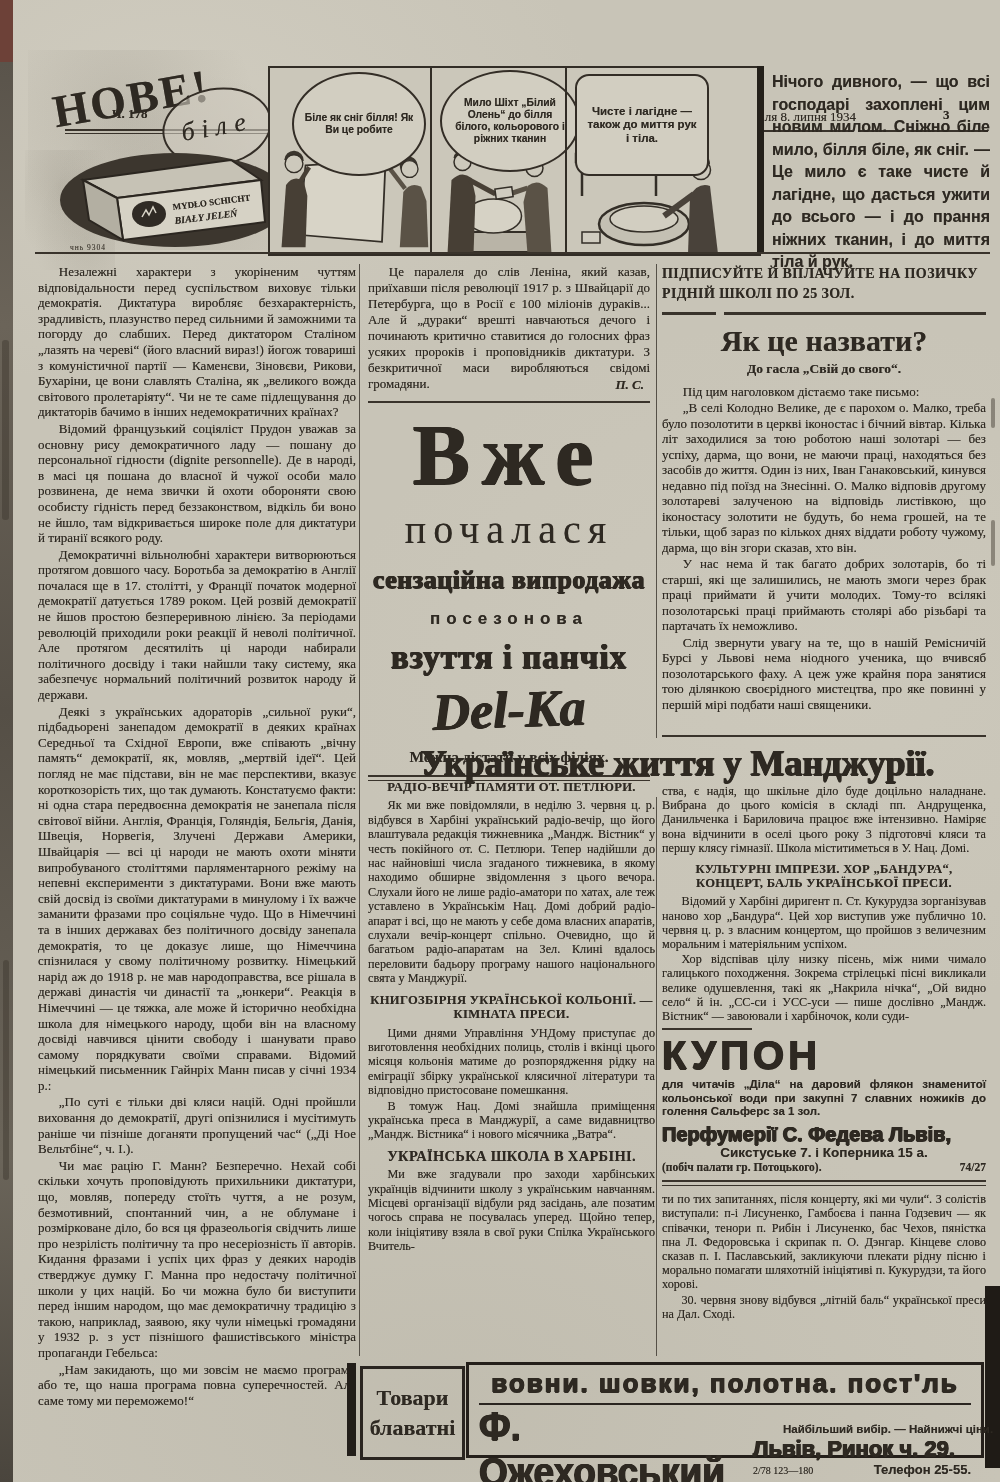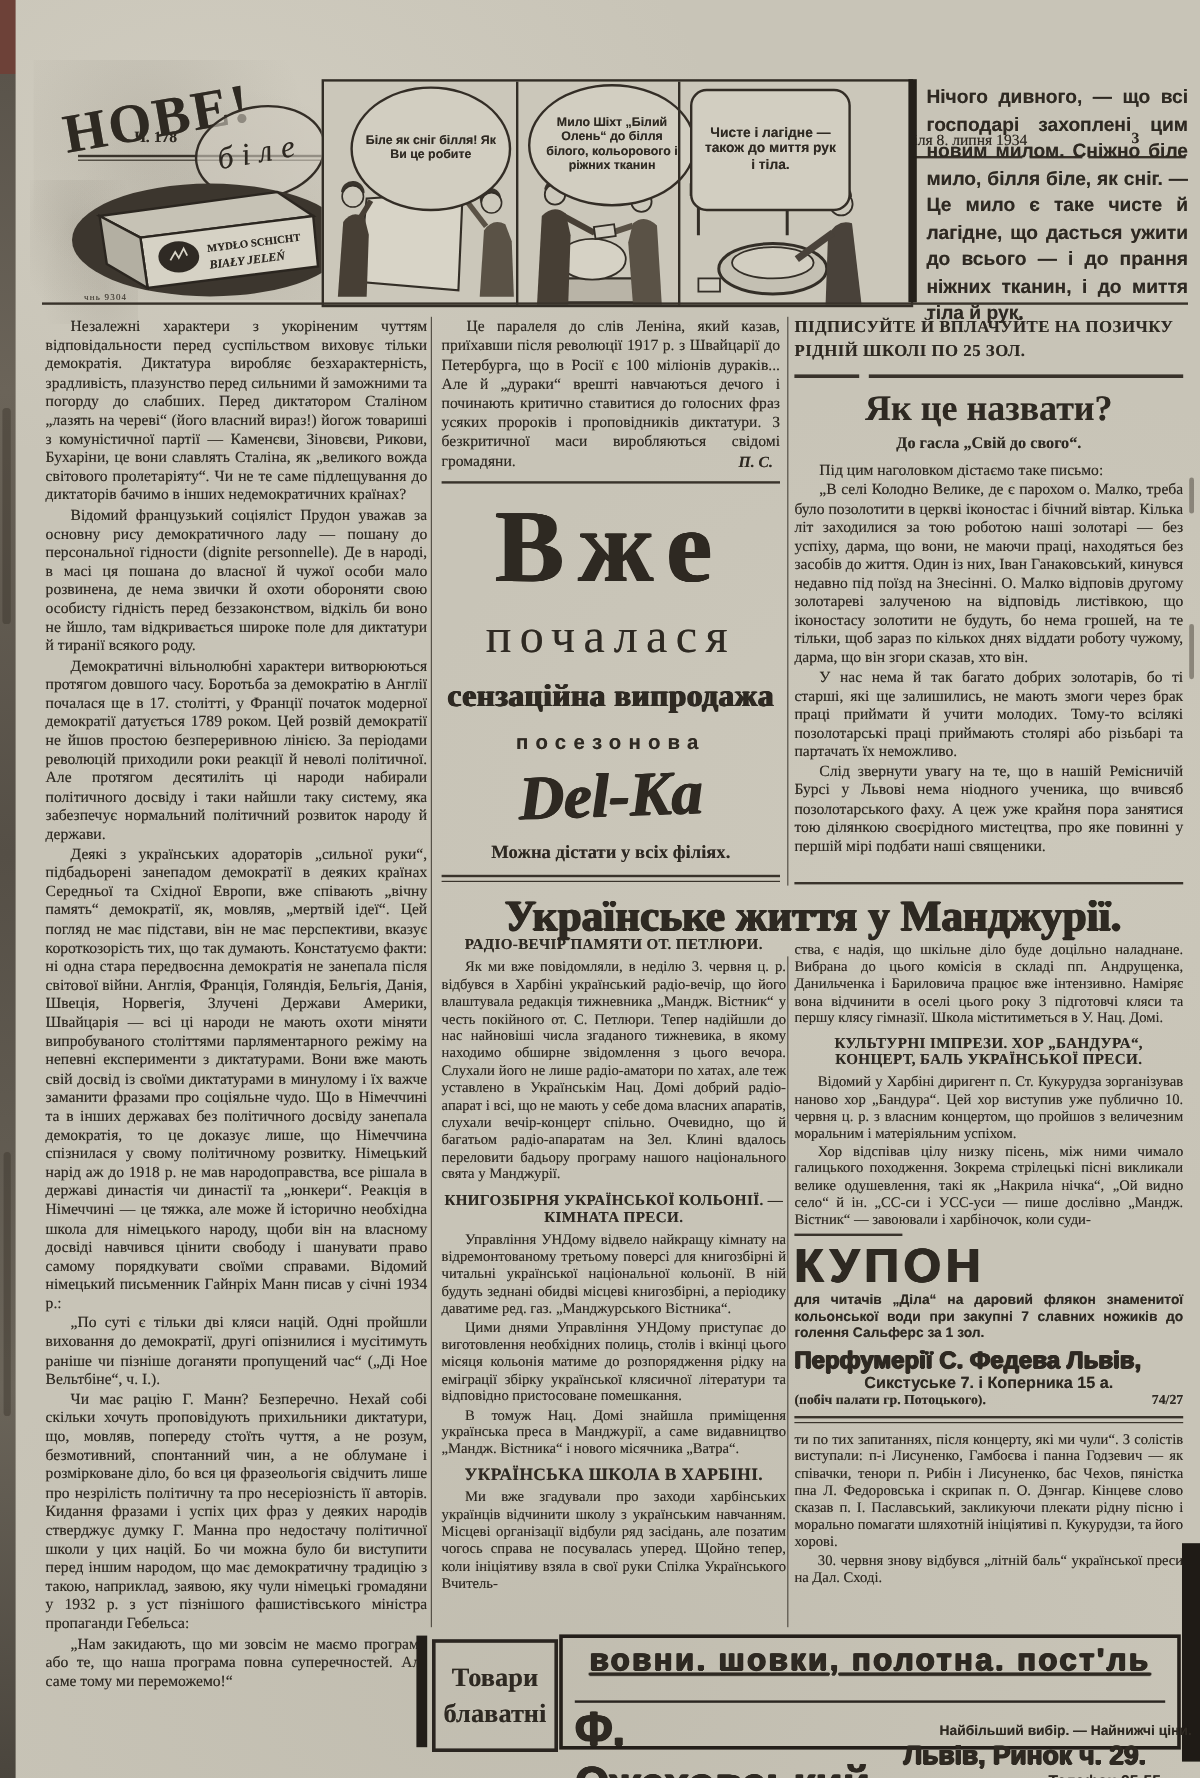--- a/index.html
+++ b/index.html
@@ -77,21 +77,21 @@
   .kupon-addr{font-family:"Liberation Sans","DejaVu Sans",sans-serif;font-weight:bold;font-size:13.5px;text-align:center;text-indent:0 !important;}
   .kupon-note{display:flex;justify-content:space-between;font-size:11.5px;font-weight:bold;text-indent:0 !important;}
   
   #bot-left-bar{left:347px;top:1363px;width:9px;height:93px;background:#221e19;}
   #bot-left-box{left:360px;top:1366px;width:99px;height:88px;border:3px solid #2a2520;
      display:flex;flex-direction:column;align-items:center;justify-content:center;
      font-size:22px;line-height:30px;font-weight:bold;}
   #bot-right-box{left:466px;top:1362px;width:518px;height:96px;border:3.5px solid #241f1a;
      padding:3px 10px;box-sizing:border-box;font-family:"Liberation Sans","DejaVu Sans",sans-serif;}
   #bot-row1{font-size:26px;font-weight:bold;text-align:center;letter-spacing:2px;
-     border-bottom:2.5px solid #2a2520;padding-bottom:18px;text-decoration:underline;}
+     border-bottom:2.5px solid #2a2520;padding-bottom:4px;}
   #bot-row2{display:flex;align-items:center;margin-top:3px;}
   #bot-name{flex:1;font-size:37px;font-weight:bold;transform:scaleY(1.08);}
   #bot-right-info{width:218px;}
   #bot-tagline{font-size:11.5px;font-weight:bold;white-space:nowrap;padding-left:30px;}
   #bot-city{font-size:22px;font-weight:bold;margin-top:1px;}
   #bot-last{display:flex;justify-content:space-between;align-items:baseline;}
   #bot-code{font-family:"Liberation Serif",serif;font-size:10px;}
   #bot-phone{font-size:13px;font-weight:bold;}
   .sig{text-align:right;font-weight:bold;font-style:italic;margin-top:-16px;padding-right:6px;}
 </style>
@@ -214,20 +214,21 @@
   <div class="abs col" id="col2">
     <p>Це паралеля до слів Леніна, який казав, приїхавши після революції 1917 р. з Швайцарії до Петербурга, що в Росії є 100 міліонів дураків... Але й „дураки“ врешті навчаються дечого і починають критично ставитися до голосних фраз усяких пророків і проповідників диктатури. З безкритичної маси виробляються свідомі громадяни.</p>
     <div class="sig">П. С.</div>
     <div class="hr2" style="margin-top:8px;"></div>
 
     <div class="ctr">
       <div class="dl1 heavy">Вже</div>
       <div class="dl2">почалася</div>
       <div class="dl3 heavy">сензаційна випродажа</div>
       <div class="dl4 sans">посезонова</div>
+      <div class="dl5 heavy">взуття і панчіх</div>
       <div class="dlogo heavy">Del-Ka</div>
       <div class="dfoot">Можна дістати у всіх філіях.</div>
     </div>
     <div class="hr-dbl" style="margin-top:10px;"></div>
   </div>
 
   <div class="abs col" id="col3">
     <p class="notice">ПІДПИСУЙТЕ Й ВПЛАЧУЙТЕ НА ПОЗИЧКУ</p>
     <p class="notice">РІДНІЙ ШКОЛІ ПО 25 ЗОЛ.</p>
     <div style="display:flex;gap:8px;margin:9px 0 2px;">
@@ -243,21 +244,20 @@
   </div>
   <div class="abs rule" style="left:662px;top:735px;width:324px;height:2px;"></div>
 
   <div class="abs heavy" id="man-head">Українське життя у Манджурії.</div>
 
   <div class="abs col" id="msub-left">
     <div class="subhead" style="margin-top:0;">РАДІО-ВЕЧІР ПАМЯТИ ОТ. ПЕТЛЮРИ.</div>
     <p>Як ми вже повідомляли, в неділю 3. червня ц. р. відбувся в Харбіні український радіо-вечір, що його влаштувала редакція тижневника „Мандж. Вістник“ у честь покійного от. С. Петлюри. Тепер надійшли до нас найновіші числа згаданого тижневика, в якому находимо обширне звідомлення з цього вечора. Слухали його не лише радіо-аматори по хатах, але теж уставлено в Українськім Нац. Домі добрий радіо-апарат і всі, що не мають у себе дома власних апаратів, слухали вечір-концерт спільно. Очевидно, що й багатьом радіо-апаратам на Зел. Клині вдалось переловити бадьору програму нашого національного свята у Манджурії.</p>
     <div class="subhead" style="margin-bottom:0;">КНИГОЗБІРНЯ УКРАЇНСЬКОЇ КОЛЬОНІЇ. —</div>
     <div class="subhead" style="margin-top:0;">КІМНАТА ПРЕСИ.</div>
-    <p>Управління УНДому відвело найкращу кімнату на відремонтованому третьому поверсі для книгозбірні й читальні української національної кольонії. В ній будуть зеднані обидві місцеві книгозбірні, а періодику даватиме ред. газ. „Манджурського Вістника“.</p>
     <p>Цими днями Управління УНДому приступає до виготовлення необхідних полиць, столів і вкінці цього місяця кольонія матиме до розпорядження рідку на еміграції збірку української клясичної літератури та відповідно пристосоване помешкання.</p>
     <p>В томуж Нац. Домі знайшла приміщення українська преса в Манджурії, а саме видавництво „Мандж. Вістника“ і нового місячника „Ватра“.</p>
     <div class="subhead big">УКРАЇНСЬКА ШКОЛА В ХАРБІНІ.</div>
     <p>Ми вже згадували про заходи харбінських українців відчинити школу з українським навчанням. Місцеві організації відбули ряд засідань, але позатим чогось справа не посувалась уперед. Щойно тепер, коли ініціятиву взяла в свої руки Спілка Українського Вчитель-</p>
   </div>
 
   <div class="abs col" id="msub-right">
     <p class="ni">ства, є надія, що шкільне діло буде доцільно наладнане. Вибрана до цього комісія в складі пп. Андрущенка, Данильченка і Бариловича працює вже інтензивно. Наміряє вона відчинити в оселі цього року 3 підготовчі кляси та першу клясу гімназії. Школа міститиметься в У. Нац. Домі.</p>
     <div class="subhead" style="margin-bottom:0;">КУЛЬТУРНІ ІМПРЕЗИ. ХОР „БАНДУРА“,</div>
     <div class="subhead" style="margin-top:0;">КОНЦЕРТ, БАЛЬ УКРАЇНСЬКОЇ ПРЕСИ.</div>

